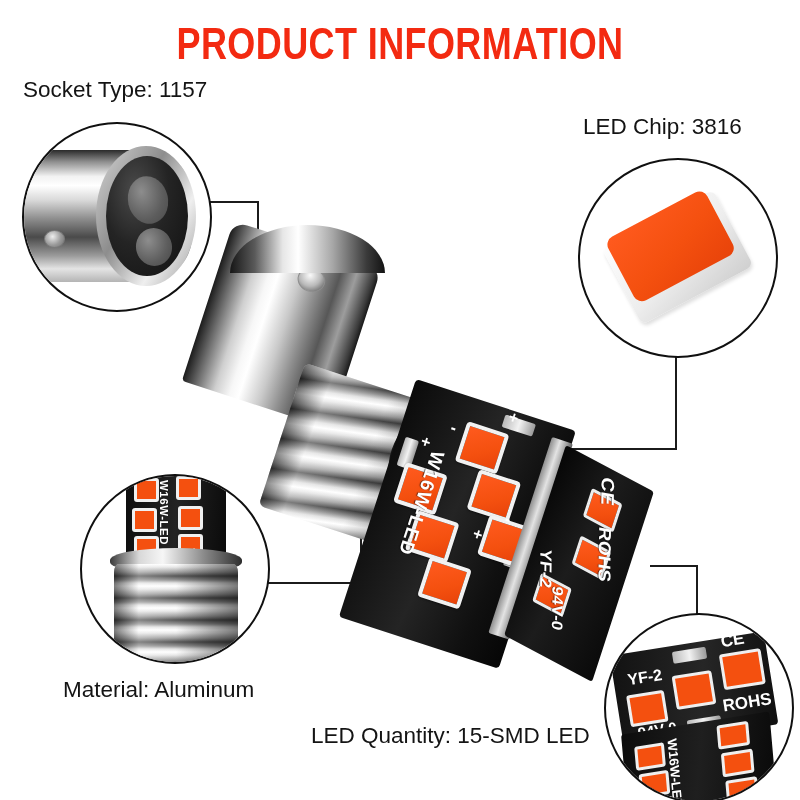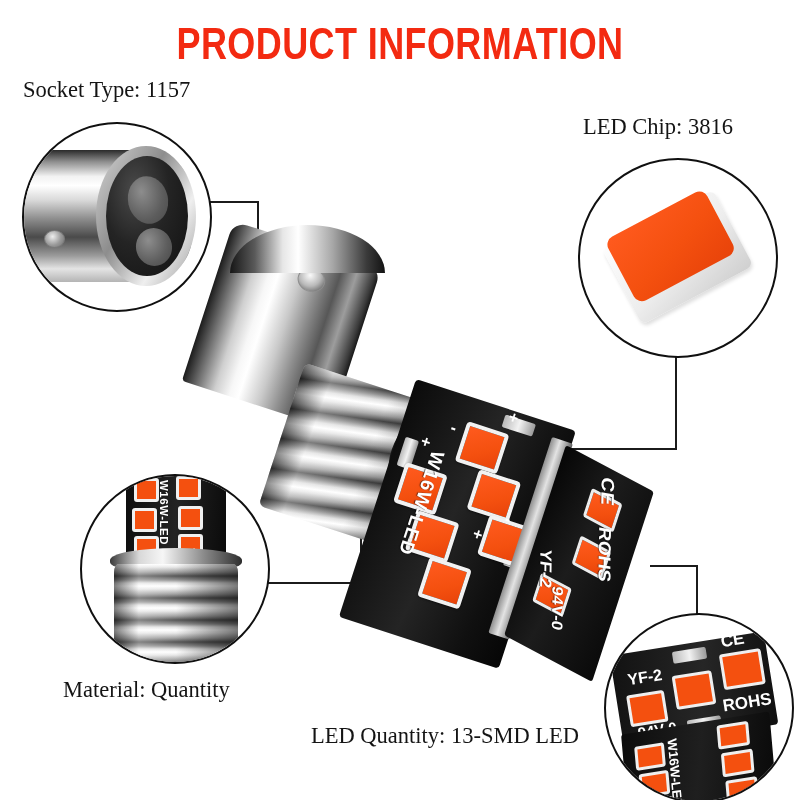--- a/index.html
+++ b/index.html
@@ -16,21 +16,21 @@
     font-family:"Liberation Sans",sans-serif;
     font-size:45px;font-weight:bold;letter-spacing:0.5px;
     color:#f32a11;
     transform:scaleX(0.80);transform-origin:center top;
     white-space:nowrap;
   }
 
   
   .label{
     position:absolute;color:#141414;font-size:22.5px;
-    font-family:Liberation Serif, serif;white-space:nowrap;
+    font-family:Liberation Sans, sans-serif;white-space:nowrap;
   }
   #lbl-socket{left:23px;top:77px;}
   #lbl-chip{left:583px;top:114px;}
   #lbl-material{left:63px;top:677px;}
   #lbl-qty{left:311px;top:723px;}
 
   
   .ln{position:absolute;background:#1b1b1b;}
   .ln.h{height:2px;}
   .ln.v{width:2px;}
@@ -332,21 +332,21 @@
   <div class="label" id="lbl-chip">LED Chip: 3816</div>
   <div class="circle" id="c-chip">
     <div class="cin">
       <div class="chip-wrap">
         <div class="chip-base"></div>
         <div class="chip-emit"></div>
       </div>
     </div>
   </div>
 
-  <div class="label" id="lbl-material">Material: Quantity</div>
+  <div class="label" id="lbl-material">Material: Aluminum</div>
   <div class="circle" id="c-material">
     <div class="cin">
       <div class="mat-stack">
         <div class="mat-pcb">
           <div class="mat-led" style="left:8px;top:4px;"></div>
           <div class="mat-led" style="left:50px;top:2px;"></div>
           <div class="mat-led" style="left:6px;top:34px;"></div>
           <div class="mat-led" style="left:52px;top:32px;"></div>
           <div class="mat-led" style="left:8px;top:62px;"></div>
           <div class="mat-led" style="left:52px;top:60px;"></div>
@@ -354,21 +354,21 @@
           <div class="pm" style="left:30px;top:72px;">-</div>
           <div class="pm" style="left:64px;top:70px;">+</div>
         </div>
         <div class="sink-collar"></div>
         <div class="screw"></div>
         <div class="heat-sink"></div>
       </div>
     </div>
   </div>
 
-  <div class="label" id="lbl-qty">LED Quantity: 13-SMD LED</div>
+  <div class="label" id="lbl-qty">LED Quantity: 15-SMD LED</div>
   <div class="circle" id="c-qty">
     <div class="cin">
       <div class="qty-wrap">
         <div class="qty-top">
           <div class="qled" style="left:10px;top:42px;width:38px;height:32px;"></div>
           <div class="qled" style="left:58px;top:30px;width:40px;height:34px;"></div>
           <div class="qled" style="left:108px;top:16px;width:42px;height:36px;"></div>
           <div class="qtxt" style="left:14px;top:18px;font-size:16px;">YF-2</div>
           <div class="qtxt" style="left:112px;top:-6px;font-size:17px;">CE</div>
           <div class="qtxt" style="left:104px;top:58px;font-size:17px;">ROHS</div>

